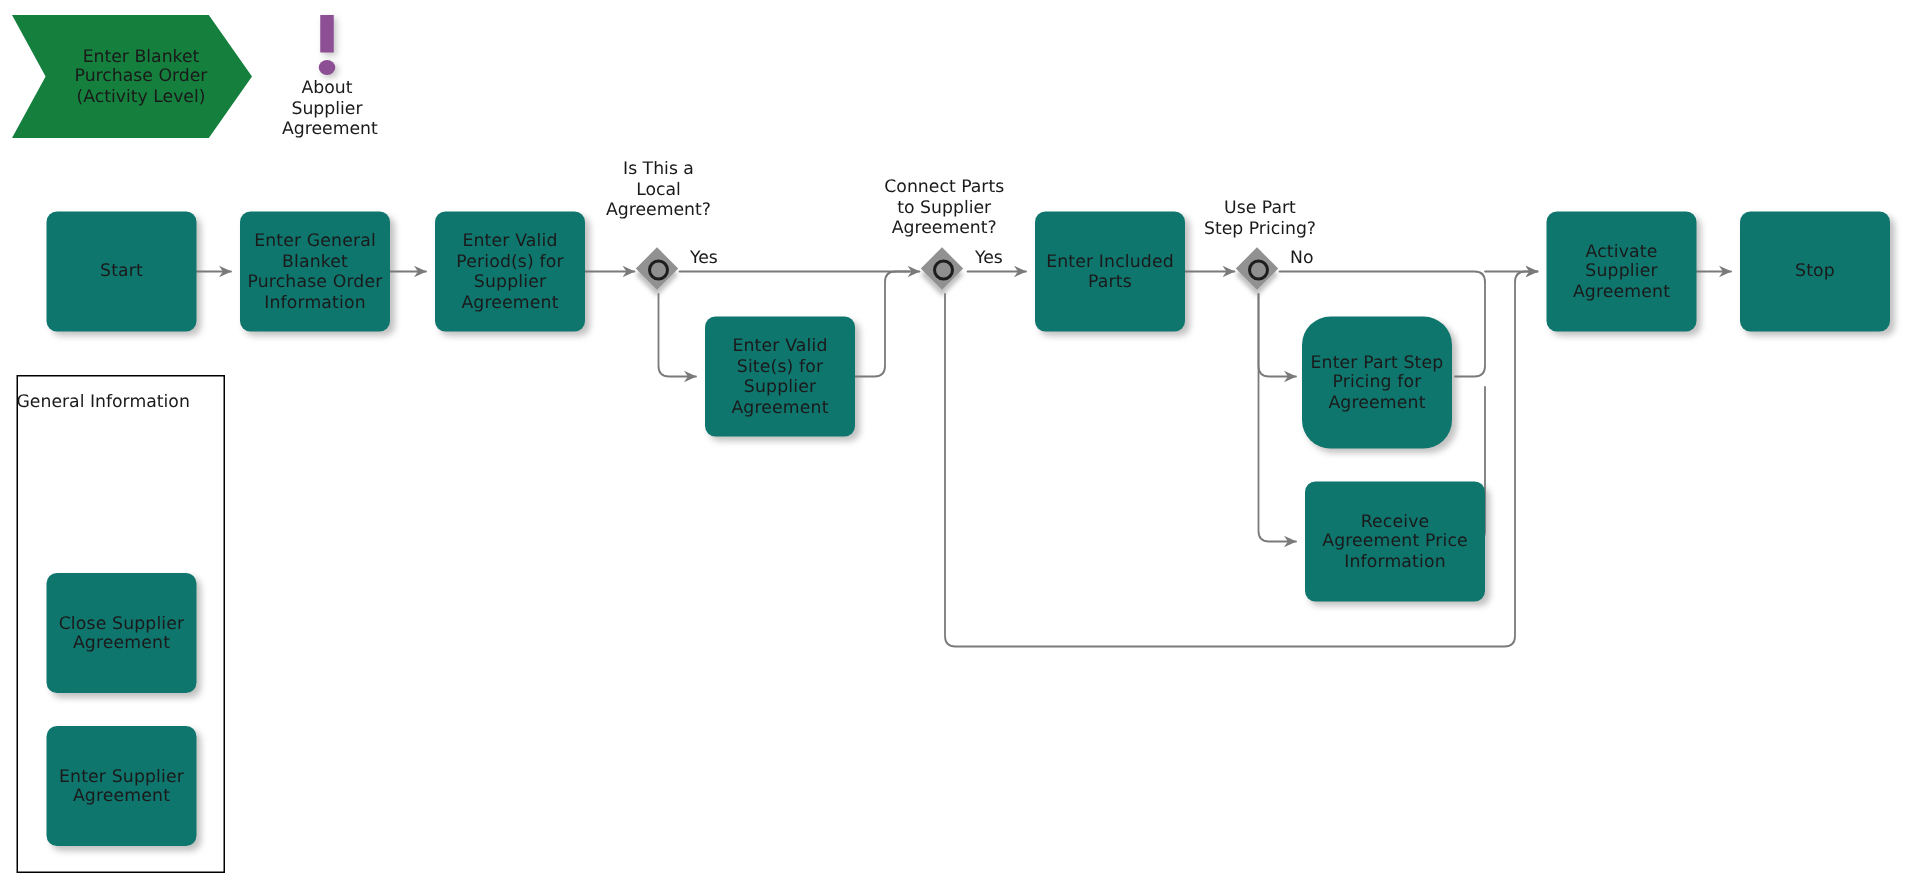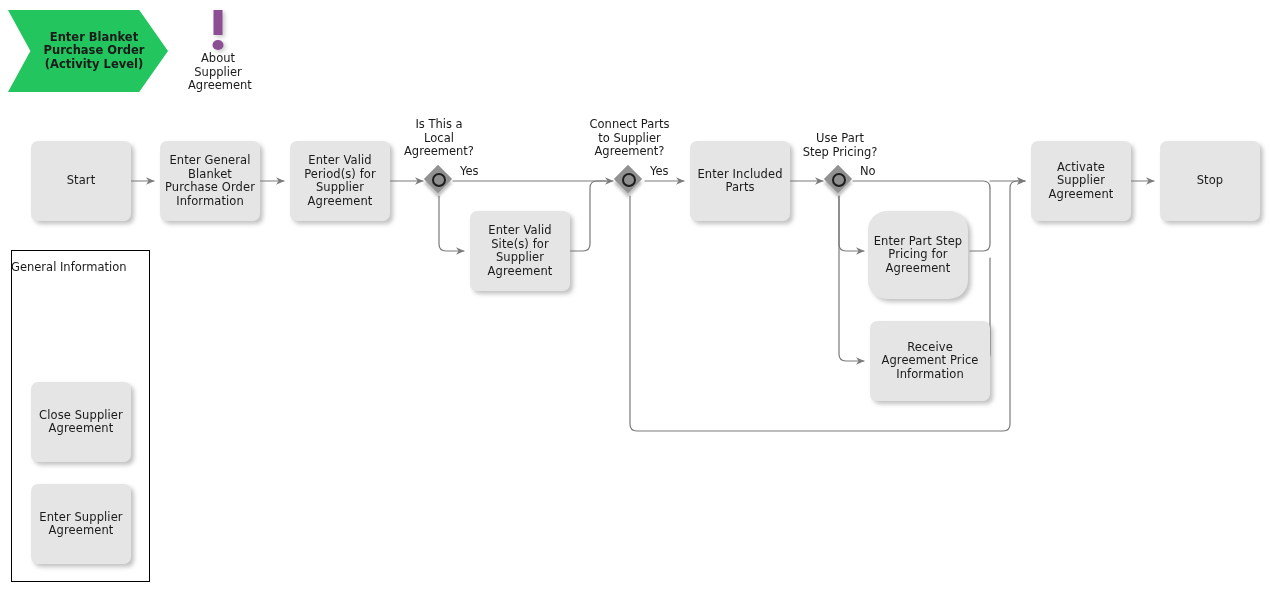--- a/index.html
+++ b/index.html
@@ -26,53 +26,52 @@
     left: 0; top: 0;
     width: 1270px;
     height: 590px;
     pointer-events: none;
   }
 
   
   .node {
     position: absolute;
     box-sizing: border-box;
-    background: #e5e5e5;
+    background: #0f766e;
     border-radius: 7px;
     display: flex;
     align-items: center;
     justify-content: center;
     text-align: center;
     color: #1a1a1a;
     font-size: 11.5px;
     line-height: 13.5px;
     padding: 4px 4px;
     box-shadow: 3px 3px 4px rgba(120,120,120,0.45);
     white-space: pre-line;
     letter-spacing: 0.1px;
   }
 
   
   .chevron {
     position: absolute;
     box-sizing: border-box;
-    background: #22c55e;
+    background: #15803d;
     color: #1a1a1a;
     font-size: 11.5px;
     line-height: 13.5px;
     text-align: center;
     display: flex;
     align-items: center;
     justify-content: center;
     white-space: pre-line;
     -webkit-clip-path: polygon(0% 0%, 82% 0%, 100% 50%, 82% 100%, 0% 100%, 14% 50%);
     clip-path: polygon(0% 0%, 82% 0%, 100% 50%, 82% 100%, 0% 100%, 14% 50%);
     filter: drop-shadow(3px 3px 3px rgba(150,150,150,0.55));
     padding-left: 12px;
-    font-weight: bold;
   }
 
   
   .infoMark {
     position: absolute;
     width: 60px;
     text-align: center;
   }
   .infoMark .bang {
     position: relative;
@@ -258,21 +257,21 @@
   <div class="node" style="left:1031px; top:141px; width:100px; height:80px;">Activate
 Supplier
 Agreement</div>
 
   <div class="node" style="left:1160px; top:141px; width:100px; height:80px;">Stop</div>
 
   <div class="gateway" style="left:425px; top:166px;">
     <div class="dia"></div>
     <div class="ring"></div>
   </div>
-  <div class="gwTitle" style="left:389px; top:118px; width:100px;">Is This a
+  <div class="gwTitle" style="left:389px; top:106px; width:100px;">Is This a
 Local
 Agreement?</div>
 
   <div class="gateway" style="left:615px; top:166px;">
     <div class="dia"></div>
     <div class="ring"></div>
   </div>
   <div class="gwTitle" style="left:572px; top:118px; width:115px;">Connect Parts
 to Supplier
 Agreement?</div>

